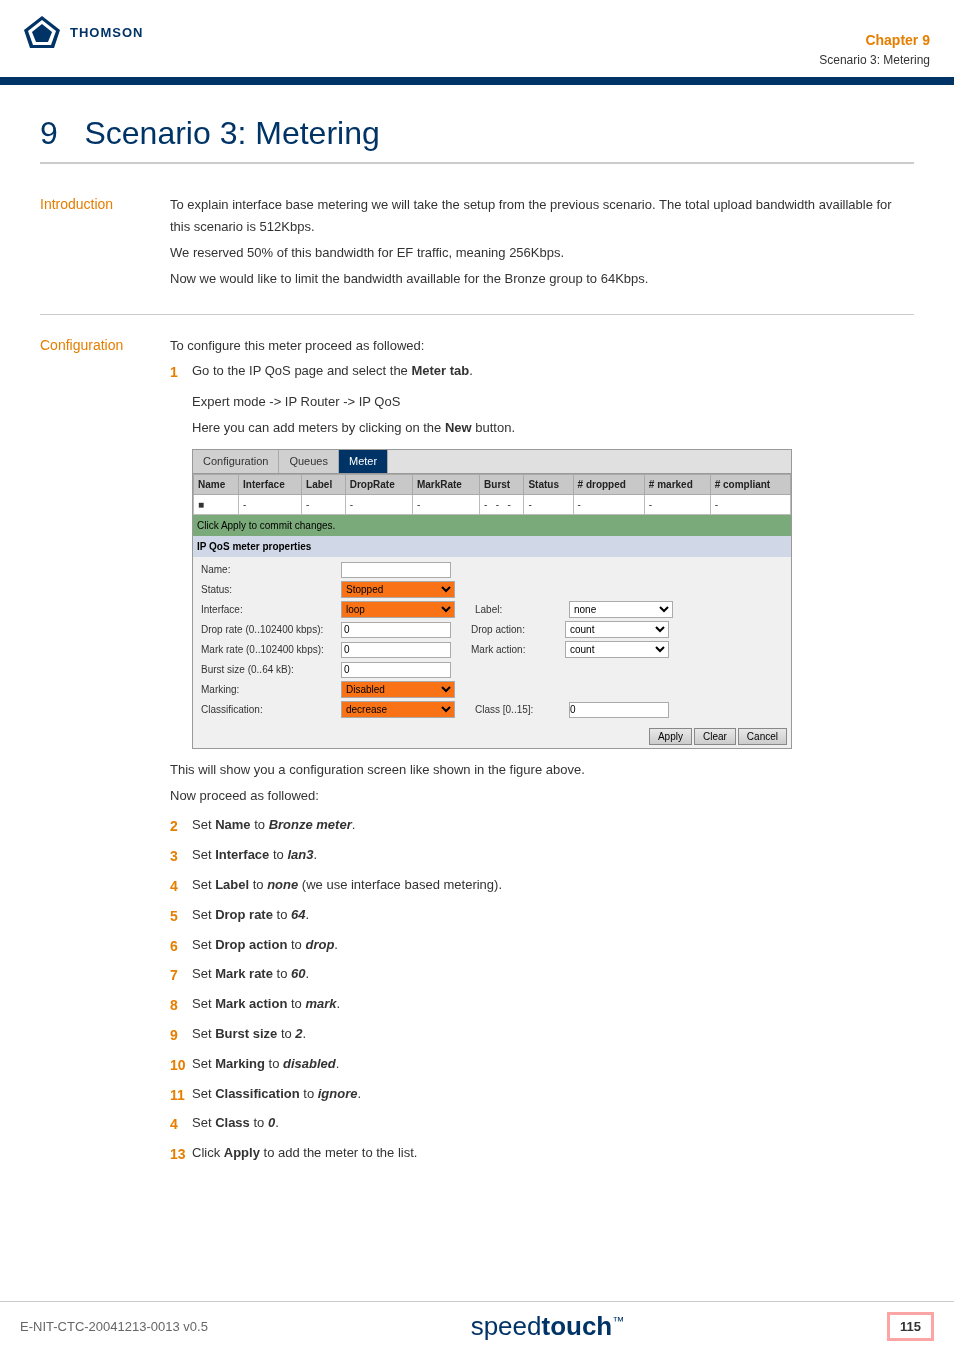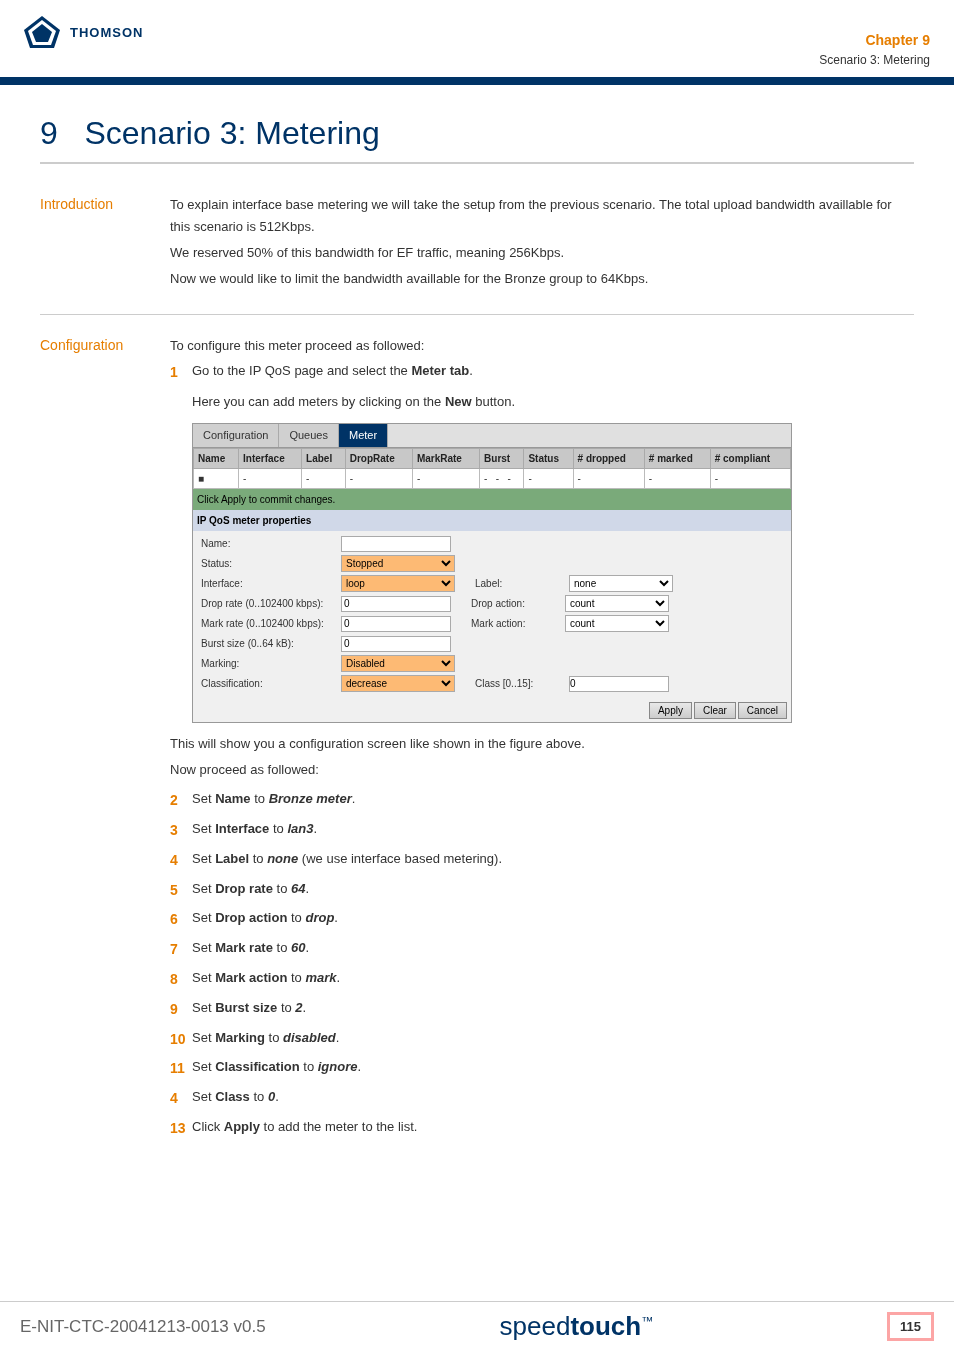--- a/index.html
+++ b/index.html
@@ -219,21 +219,21 @@
       height: 16px;
       border: 1px solid #aaa;
       background: #fff;
       font-size: 10px;
       padding: 0 2px;
     }
     .prop-select {
       width: 114px;
       height: 17px;
       border: 1px solid #aaa;
-      background: #fdba74;
+      background: #f97316;
       font-size: 10px;
     }
     .prop-right {
       margin-left: 20px;
       display: flex;
       align-items: center;
     }
     .prop-right-label {
       width: 94px;
       color: #333;
@@ -280,21 +280,21 @@
       left: 0;
       right: 0;
       height: 50px;
       display: flex;
       align-items: center;
       justify-content: space-between;
       padding: 0 20px;
       border-top: 1px solid #ccc;
     }
     .footer-left {
-      font-size: 17px;
+      font-size: 13px;
       color: #666;
     }
     .page-number-box {
       border: 3px solid #fca5a5;
       padding: 4px 10px;
       font-size: 13px;
       font-weight: bold;
       color: #333;
     }
 
@@ -356,20 +356,21 @@
 
       <p>To configure this meter proceed as followed:</p>
 
       <div class="step">
         <span class="step-number">1</span>
         <span class="step-text">
           Go to the IP QoS page and select the <b>Meter tab</b>.
         </span>
       </div>
 
+      <p class="path-text">Expert mode -&gt;  IP Router -&gt;  IP QoS</p>
 
       <p class="path-text">
         Here you can add meters by clicking on the <b>New</b> button.
       </p>
 
       <div class="config-panel">
 
         <div class="tab-bar">
           <div class="tab">Configuration</div>
           <div class="tab">Queues</div>

